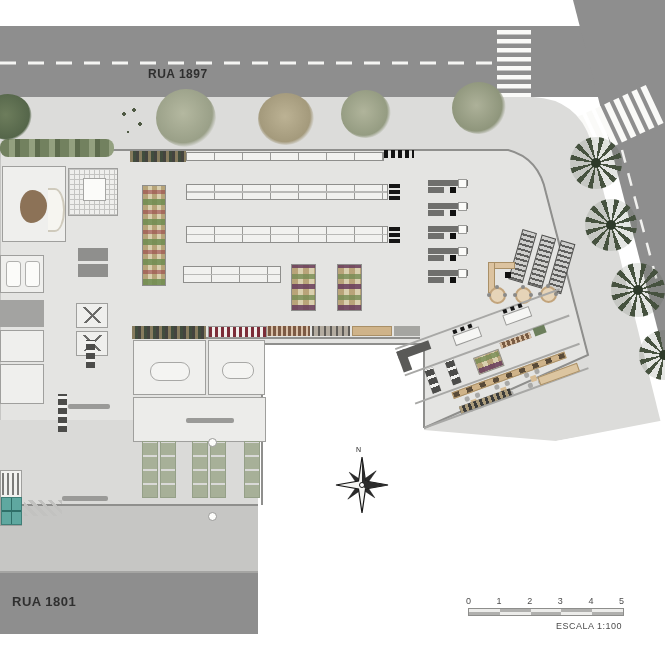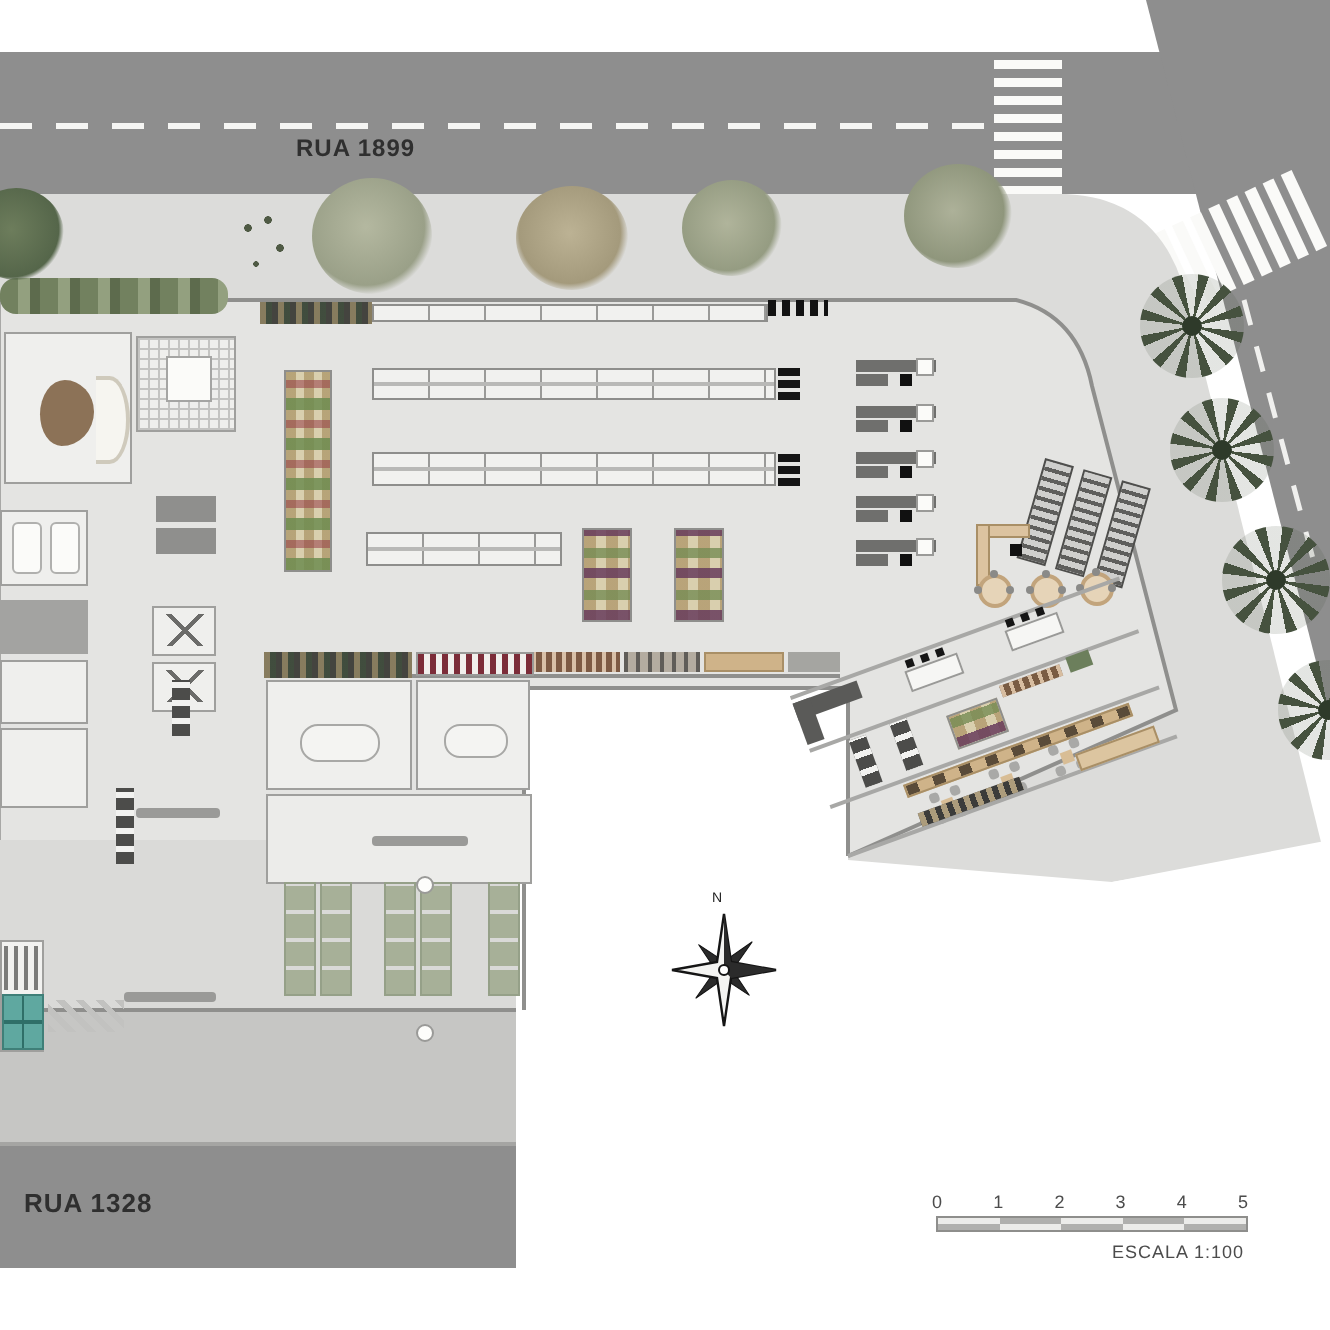--- a/index.html
+++ b/index.html
@@ -307,24 +307,24 @@
   <div class="pcol" style="left:192px;top:441px;"></div>
   <div class="pcol" style="left:210px;top:441px;"></div>
   <div class="pcol" style="left:244px;top:441px;"></div>
   <div class="wstop" style="left:68px;top:404px;width:42px;"></div>
   <div class="wstop" style="left:62px;top:496px;width:46px;"></div>
   <div class="wstop" style="left:186px;top:418px;width:48px;"></div>
   <div class="bollard" style="left:208px;top:438px;"></div>
   <div class="bollard" style="left:208px;top:512px;"></div>
 
   <div class="street-label" style="left:148px;top:67px;">
-    <span>RUA 1899</span>
+    <span>RUA 1897</span>
   </div>
   <div class="street-label" style="left:12px;top:594px;font-size:13px;">
-    <span>RUA 1328</span>
+    <span>RUA 1801</span>
   </div>
 
   <div class="abs" style="left:332px;top:446px;width:60px;height:72px;">
     <div class="abs" style="left:24px;top:0;font-size:7px;color:#222;">N</div>
     <svg width="60" height="62" style="position:absolute;left:0;top:9px;">
       <polygon transform="rotate(45 30 30)" points="30,10 33,27 48,30 33,33 30,50 27,33 12,30 27,27" fill="#2b2b2b" stroke="#111" stroke-width="0.5"></polygon>
       <polygon points="30,2 33.5,26 56,30 33.5,34 30,58 26.5,34 4,30 26.5,26" fill="#f4f4f2" stroke="#151515" stroke-width="1.2"></polygon>
       <path d="M30,2 L33.5,26 L56,30 L33.5,34 L30,30 Z" fill="#2b2b2b"></path>
       <circle cx="30" cy="30" r="2.5" fill="#fff" stroke="#151515" stroke-width="1"></circle>
     </svg>

